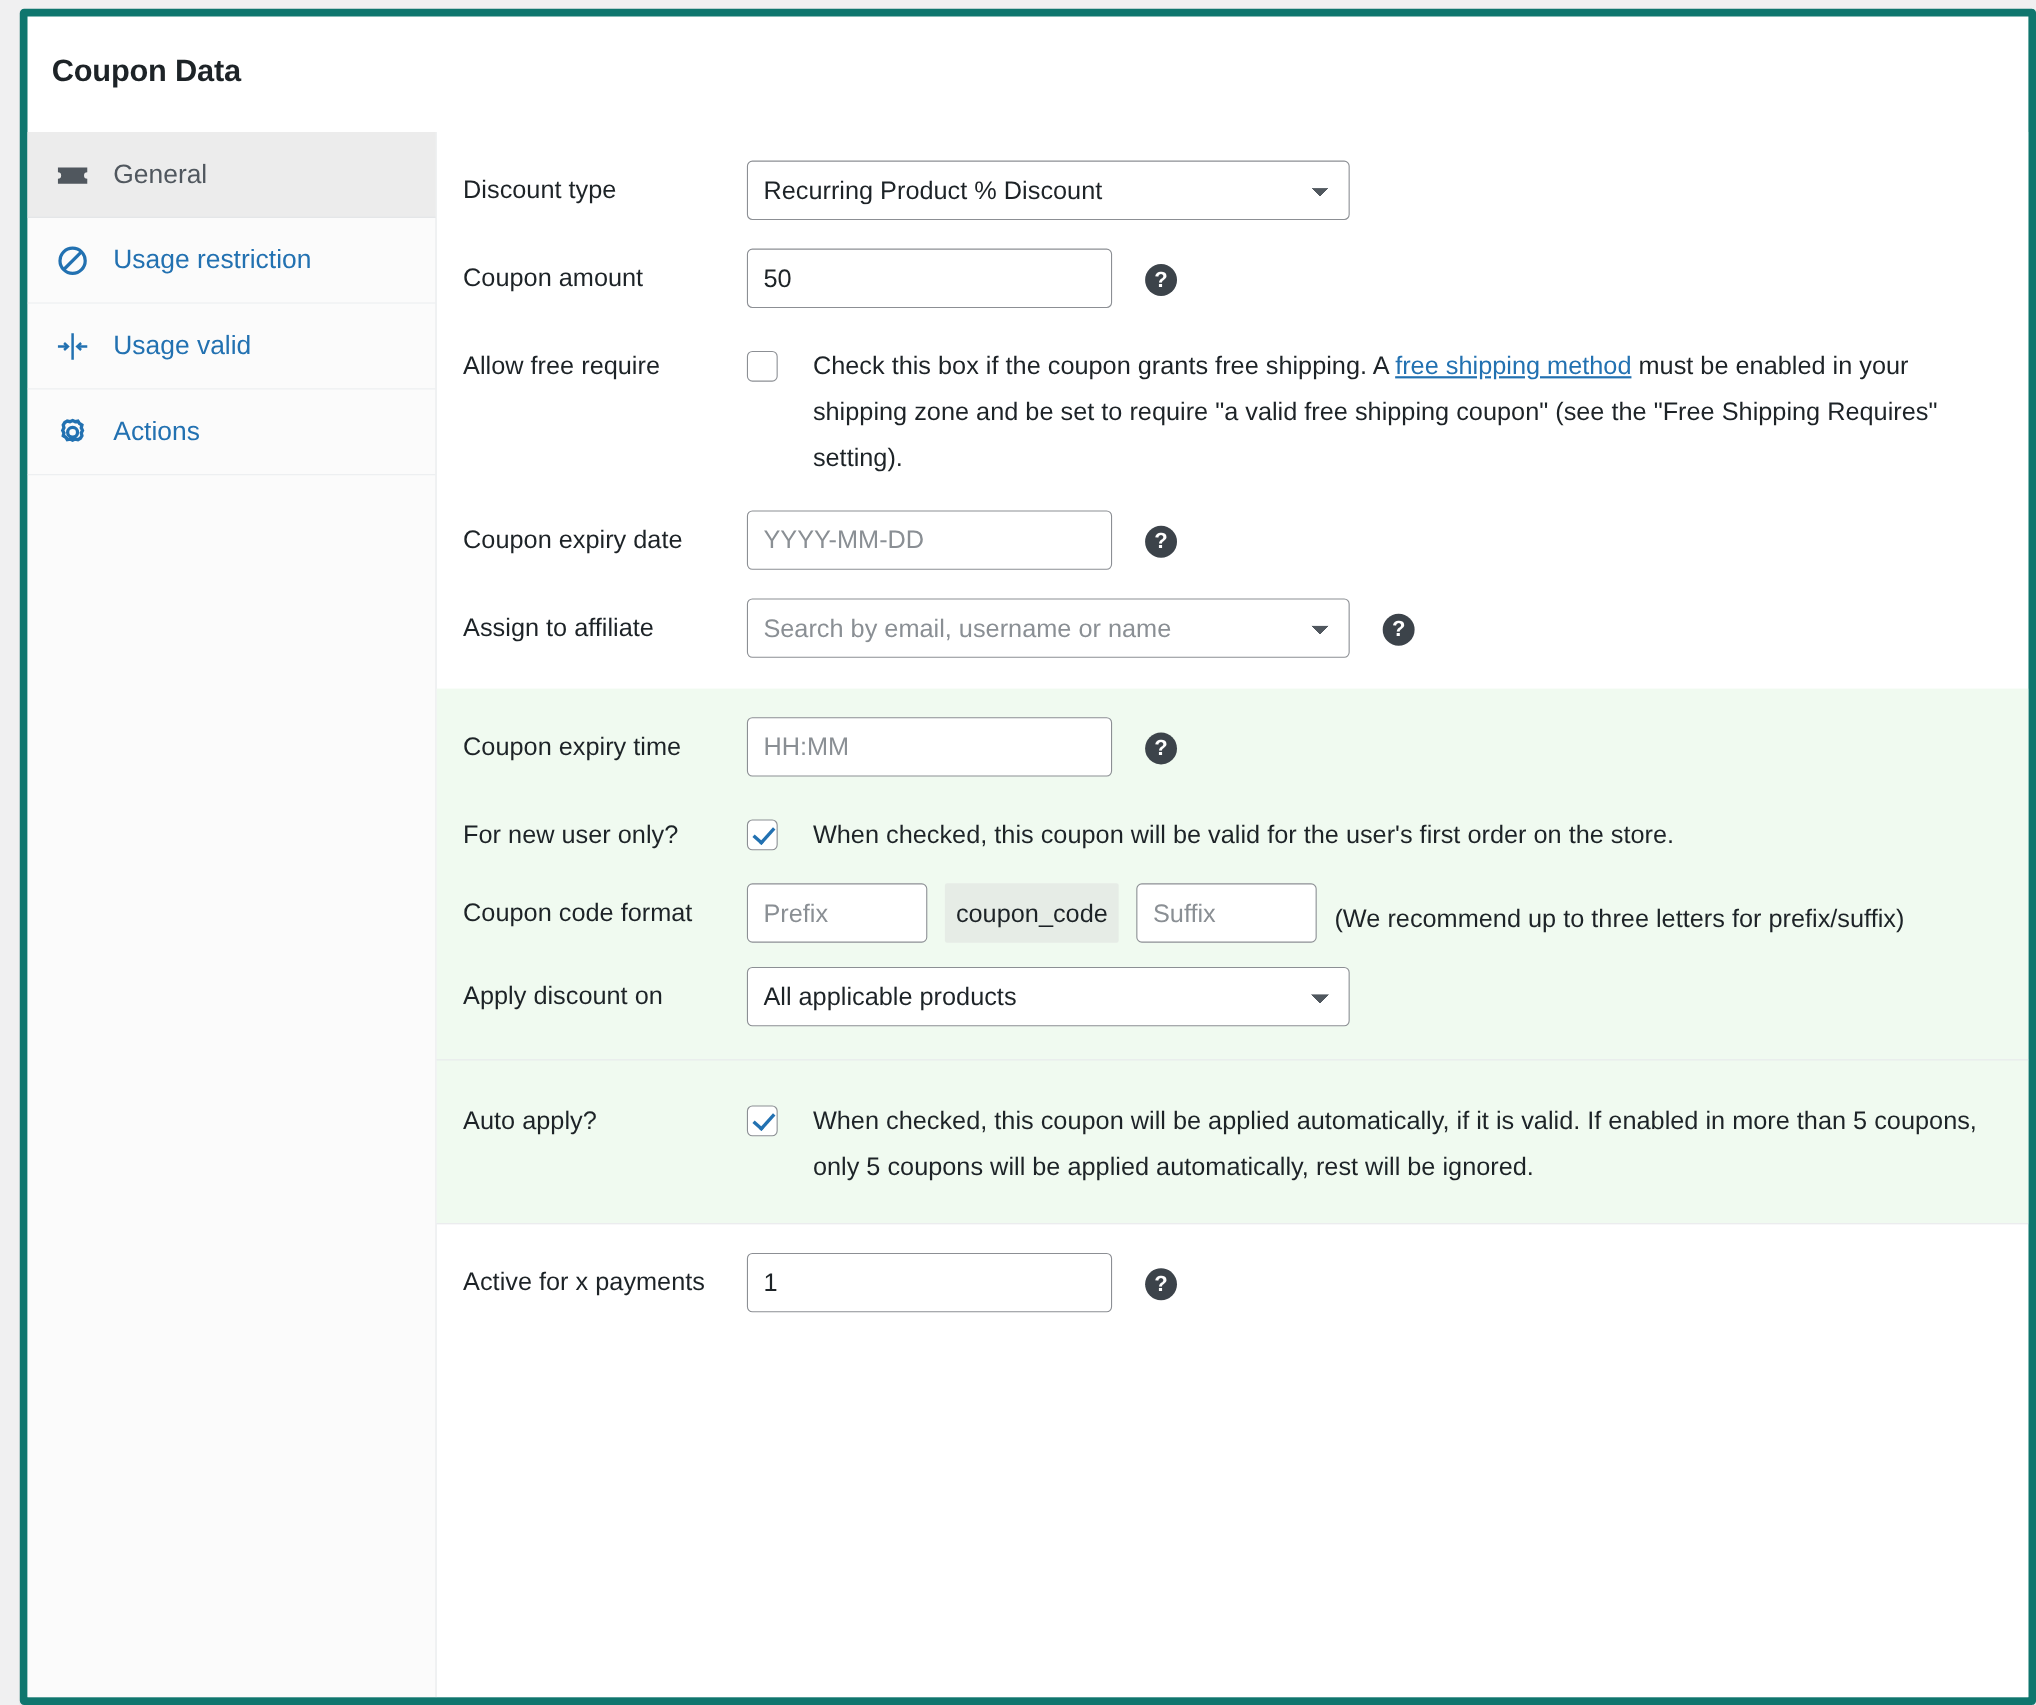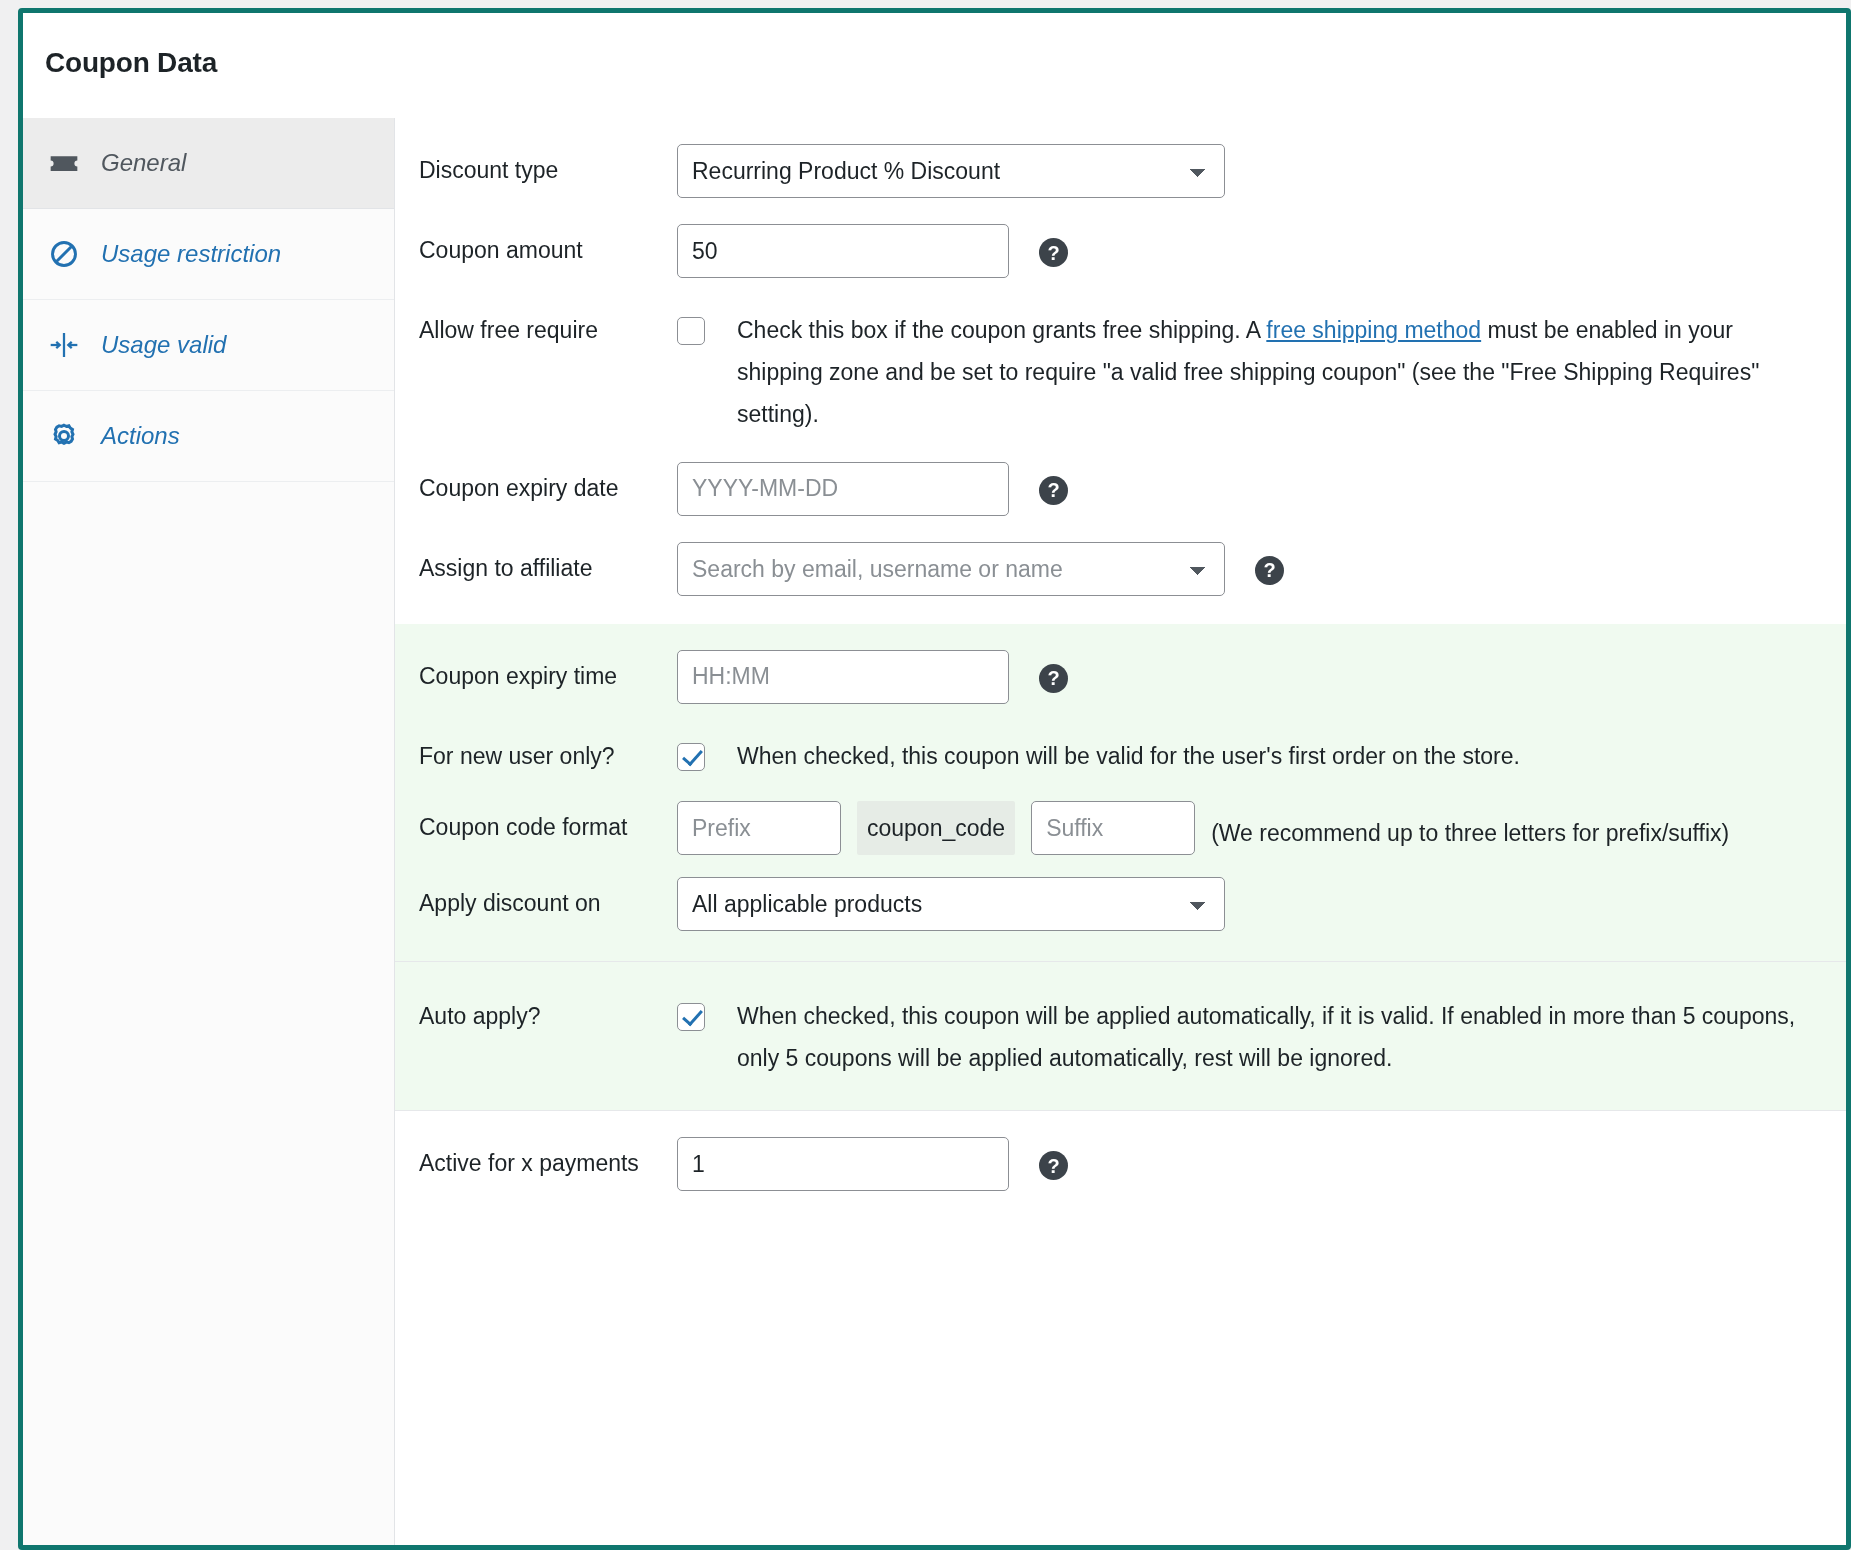--- a/index.html
+++ b/index.html
@@ -11,21 +11,21 @@
   body {
     width: 1851px; height: 1550px;
     overflow: hidden;
   }
 
   .panel {
     position: absolute;
     left: 18px; top: 8px;
     width: 1833px; height: 1542px;
     background: #ffffff;
-    border: 5px solid #0f766e;
+    border: 7px solid #0f766e;
     border-radius: 4px;
     overflow: hidden;
     box-shadow: 0 1px 1px rgba(0,0,0,0.04);
   }
 
   .panel-title {
     font-size: 28px;
     font-weight: bold;
     color: #1d2327;
     padding: 34px 0 0 22px;
@@ -43,27 +43,26 @@
   .sidebar {
     width: 372px;
     flex: 0 0 372px;
     background: #fbfbfb;
     border-right: 1px solid #e2e4e7;
   }
   .side-item {
     display: flex;
     align-items: center;
     gap: 20px;
-    height: 91px;
+    height: 78px;
     padding-left: 24px;
     border-bottom: 1px solid #eceef0;
     font-size: 24px;
     color: #2271b1;
     cursor: pointer;
-    font-style: italic;
   }
   .side-item.active {
     background: #ececec;
     color: #50575e;
     border-bottom: 1px solid #e2e4e7;
   }
   .side-icon {
     width: 34px; height: 34px;
     display: flex; align-items: center; justify-content: center;
     flex: 0 0 34px;

